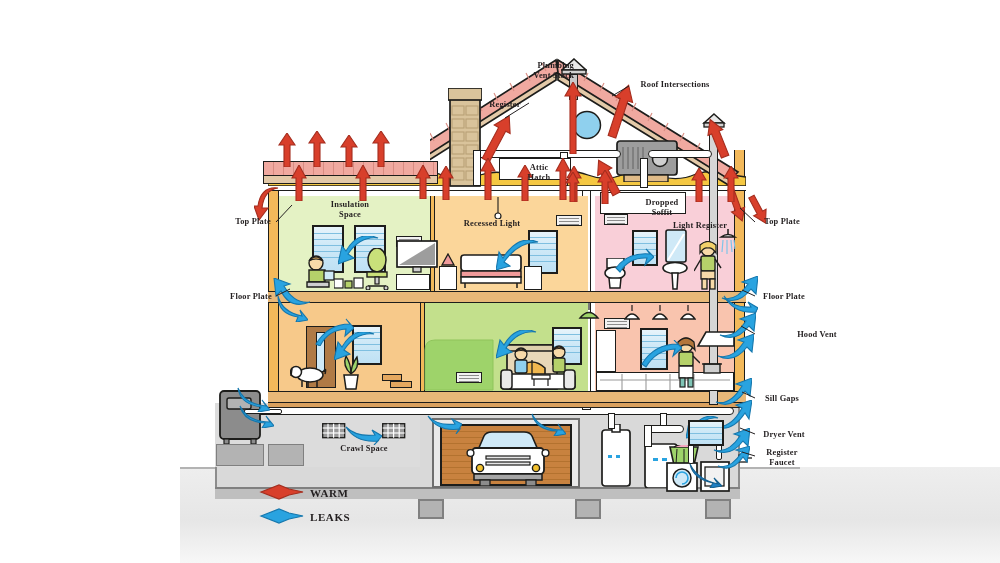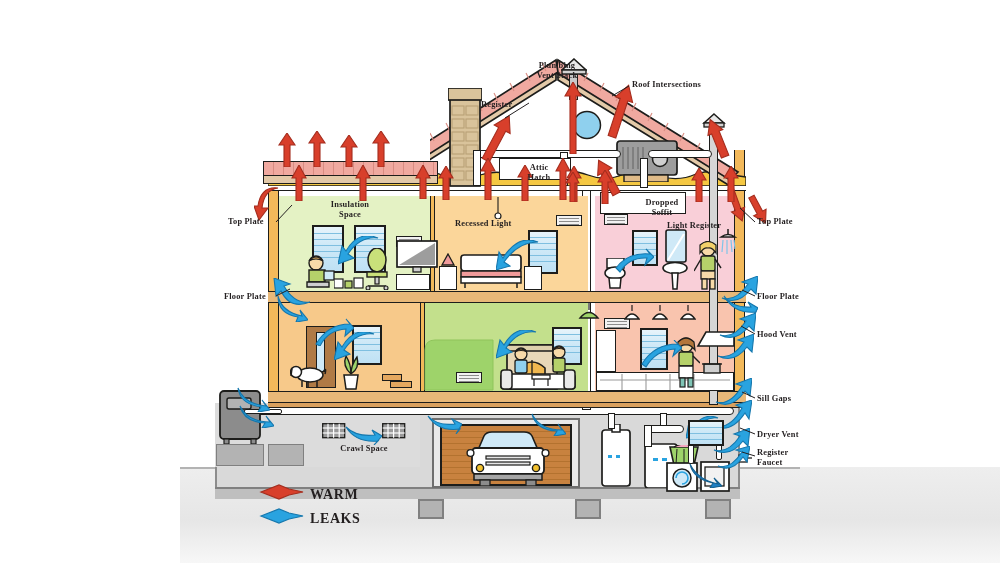--- a/index.html
+++ b/index.html
@@ -40,27 +40,28 @@
   
   .lbl {
     position: absolute;
     font-family: "Liberation Serif", "DejaVu Serif", serif;
     font-weight: bold;
     font-size: 8.4px;
     line-height: 9.6px;
     color: #231f20;
     white-space: pre-line;
     letter-spacing: .2px;
+    text-align: center;
   }
   .lbl.c { text-align: center; }
   
   .legtxt {
     position: absolute;
     font-family: "Liberation Serif","DejaVu Serif",serif;
-    font-weight: bold; font-size: 14px; color: #231f20;
+    font-weight: bold; font-size: 11px; color: #231f20;
     letter-spacing: .6px;
   }
   
   .arr { position: absolute; pointer-events: none; }
   
   .win {
     position:absolute;
     background: linear-gradient(180deg,#e8f4fb 0%, #cfe9f7 40%, #bfe1f4 100%);
     border: 2px solid #1d1d1b;
   }
@@ -767,37 +768,37 @@
       <path d="M755 296 L742 290"></path>
       <path d="M755 334 L741 326"></path>
       <path d="M755 398 L742 392"></path>
       <path d="M755 434 L740 428"></path>
       <path d="M755 456 L742 452"></path>
       <path d="M629 86 L612 96"></path>
       <path d="M529 103 L505 118"></path>
     </g>
   </svg>
 
-  <div class="lbl c" style="left:527px; top:61px; width:60px;">Plumbing
+  <div class="lbl c" style="left:514px; top:61px; width:60px;text-align:right;">Plumbing
 Vent Stack</div>
   <div class="lbl" style="left:632px; top:80px; width:86px;">Roof Intersections</div>
   <div class="lbl" style="left:481px; top:100px; width:48px;">Register</div>
   <div class="lbl c" style="left:519px; top:163px; width:40px;">Attic
 Hatch</div>
   <div class="lbl c" style="left:637px; top:198px; width:50px;">Dropped
 Soffit</div>
   <div class="lbl" style="left:667px; top:221px; width:66px;">Light Register</div>
   <div class="lbl" style="left:228px; top:217px; width:50px;">Top Plate</div>
   <div class="lbl" style="left:757px; top:217px; width:50px;">Top Plate</div>
   <div class="lbl c" style="left:322px; top:200px; width:56px;">Insulation
 Space</div>
   <div class="lbl" style="left:455px; top:219px; width:74px;">Recessed Light</div>
   <div class="lbl" style="left:224px; top:292px; width:54px;">Floor Plate</div>
   <div class="lbl" style="left:757px; top:292px; width:54px;">Floor Plate</div>
-  <div class="lbl" style="left:757px; top:330px; width:54px;">Hood Vent</div>
+  <div class="lbl" style="left:790px; top:330px; width:54px;">Hood Vent</div>
   <div class="lbl" style="left:757px; top:394px; width:50px;">Sill Gaps</div>
   <div class="lbl" style="left:757px; top:430px; width:54px;">Dryer Vent</div>
   <div class="lbl" style="left:757px; top:448px; width:50px;">Register
 Faucet</div>
   <div class="lbl c" style="left:333px; top:444px; width:62px;">Crawl Space</div>
 
   <svg class="arr" style="left:259px; top:484px;" width="46" height="16">
     <path d="M2 8 L20 1 L30 5 L44 8 L30 11 L20 15 Z" fill="#d83f2b" stroke="#a52d1e" stroke-width="1.2"></path>
   </svg>
   <div class="legtxt" style="left:310px; top:487px;">WARM</div>

